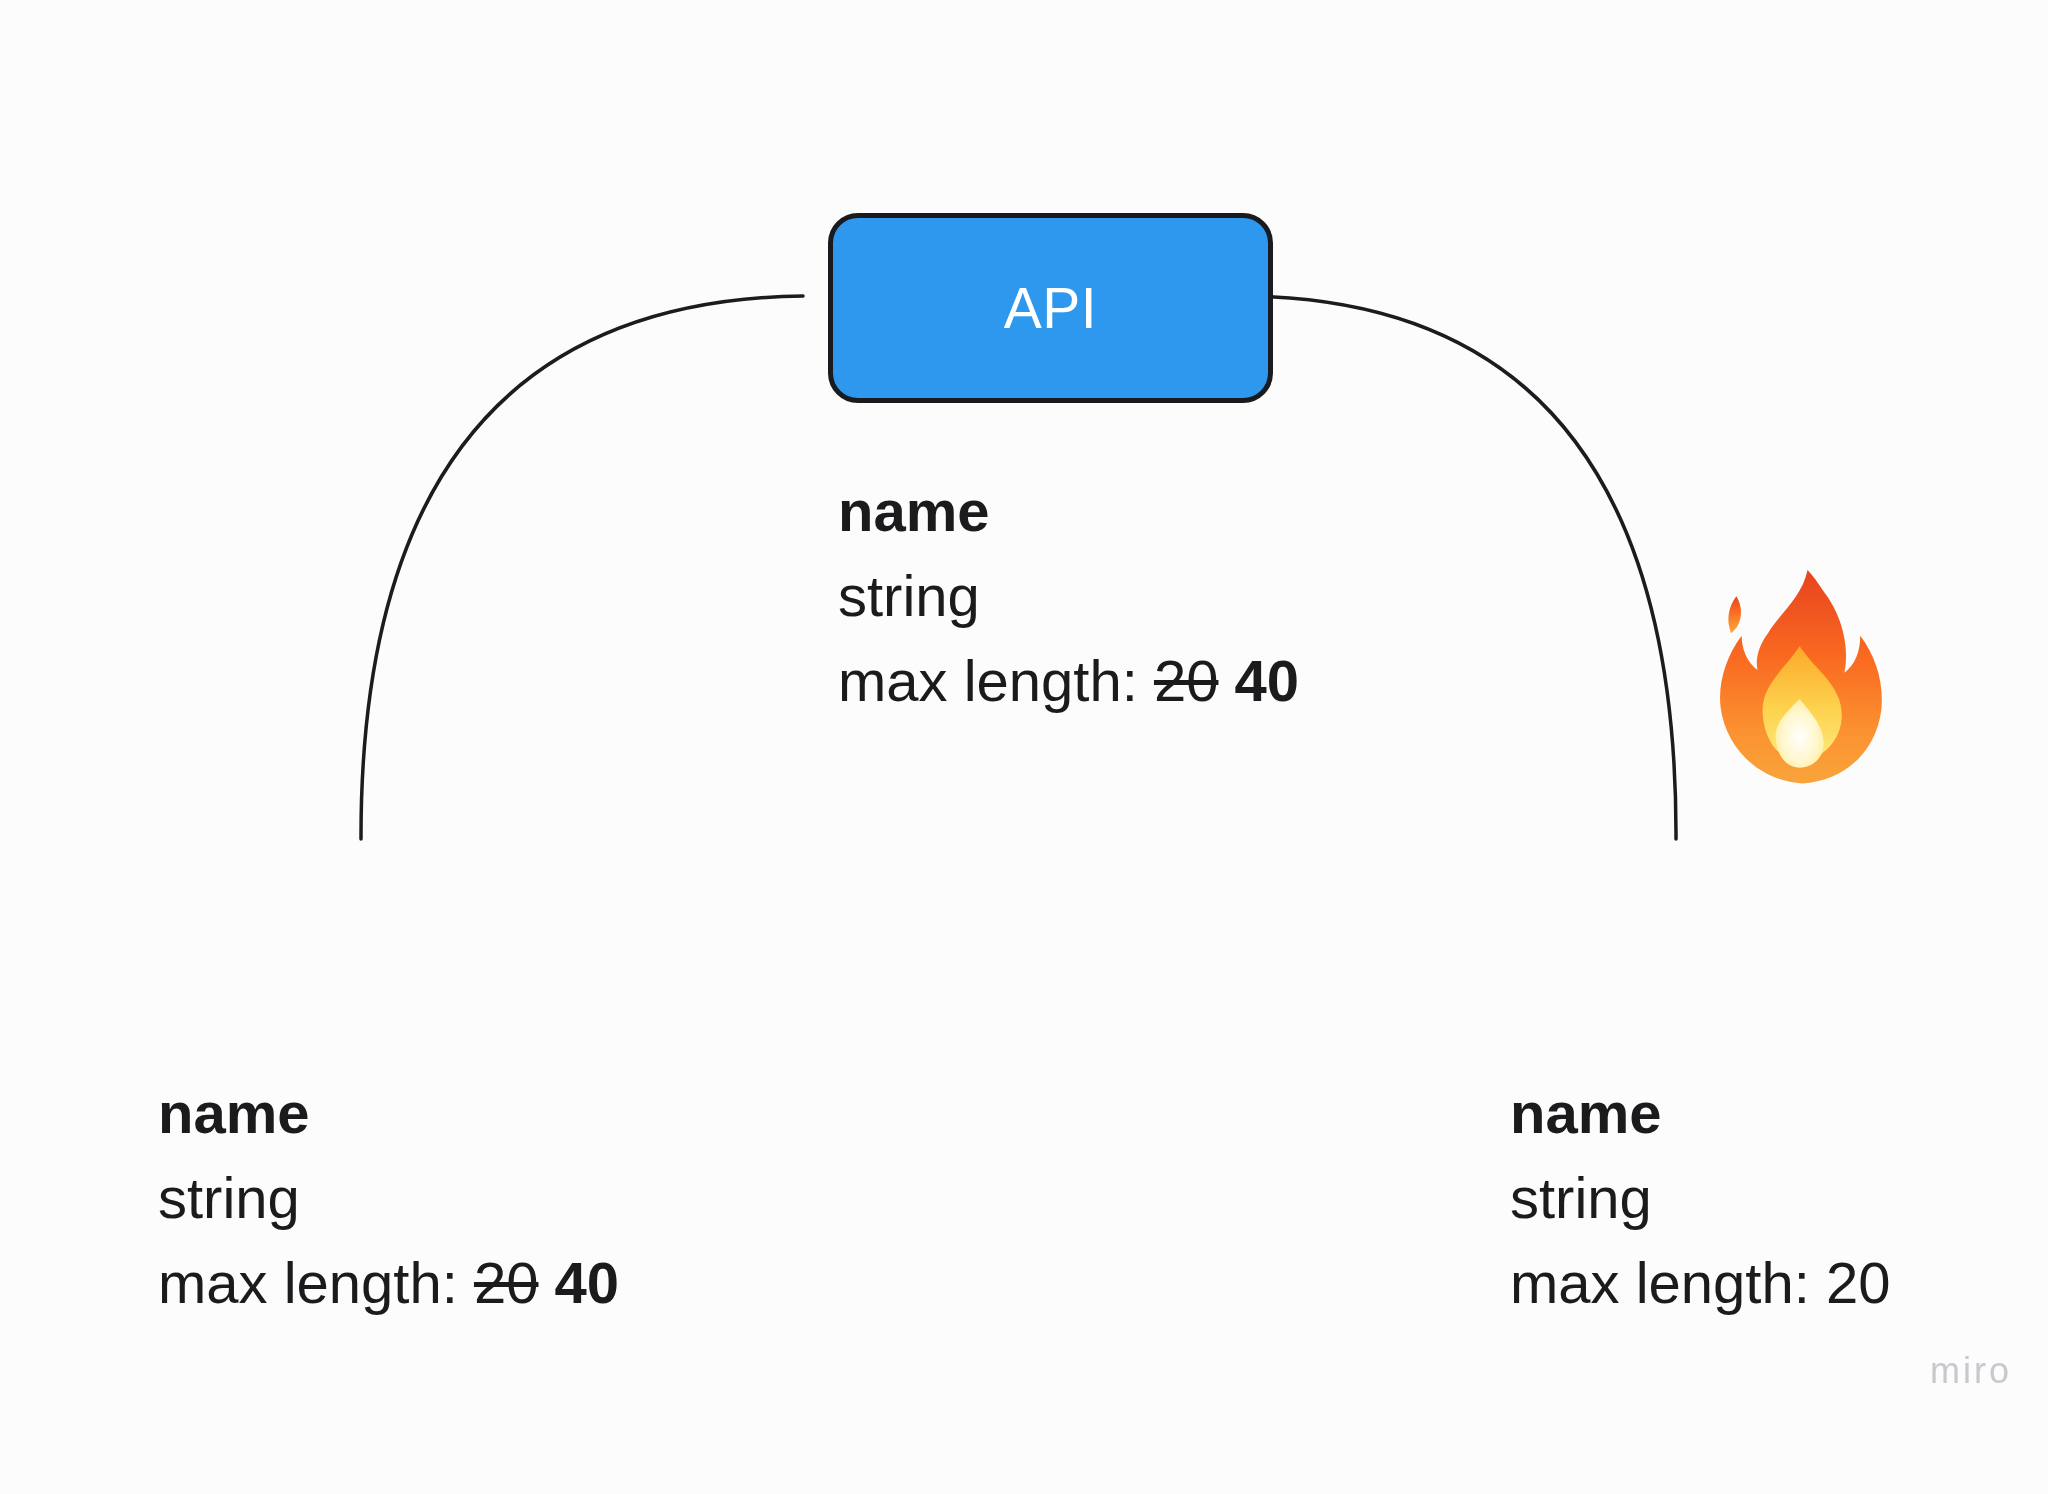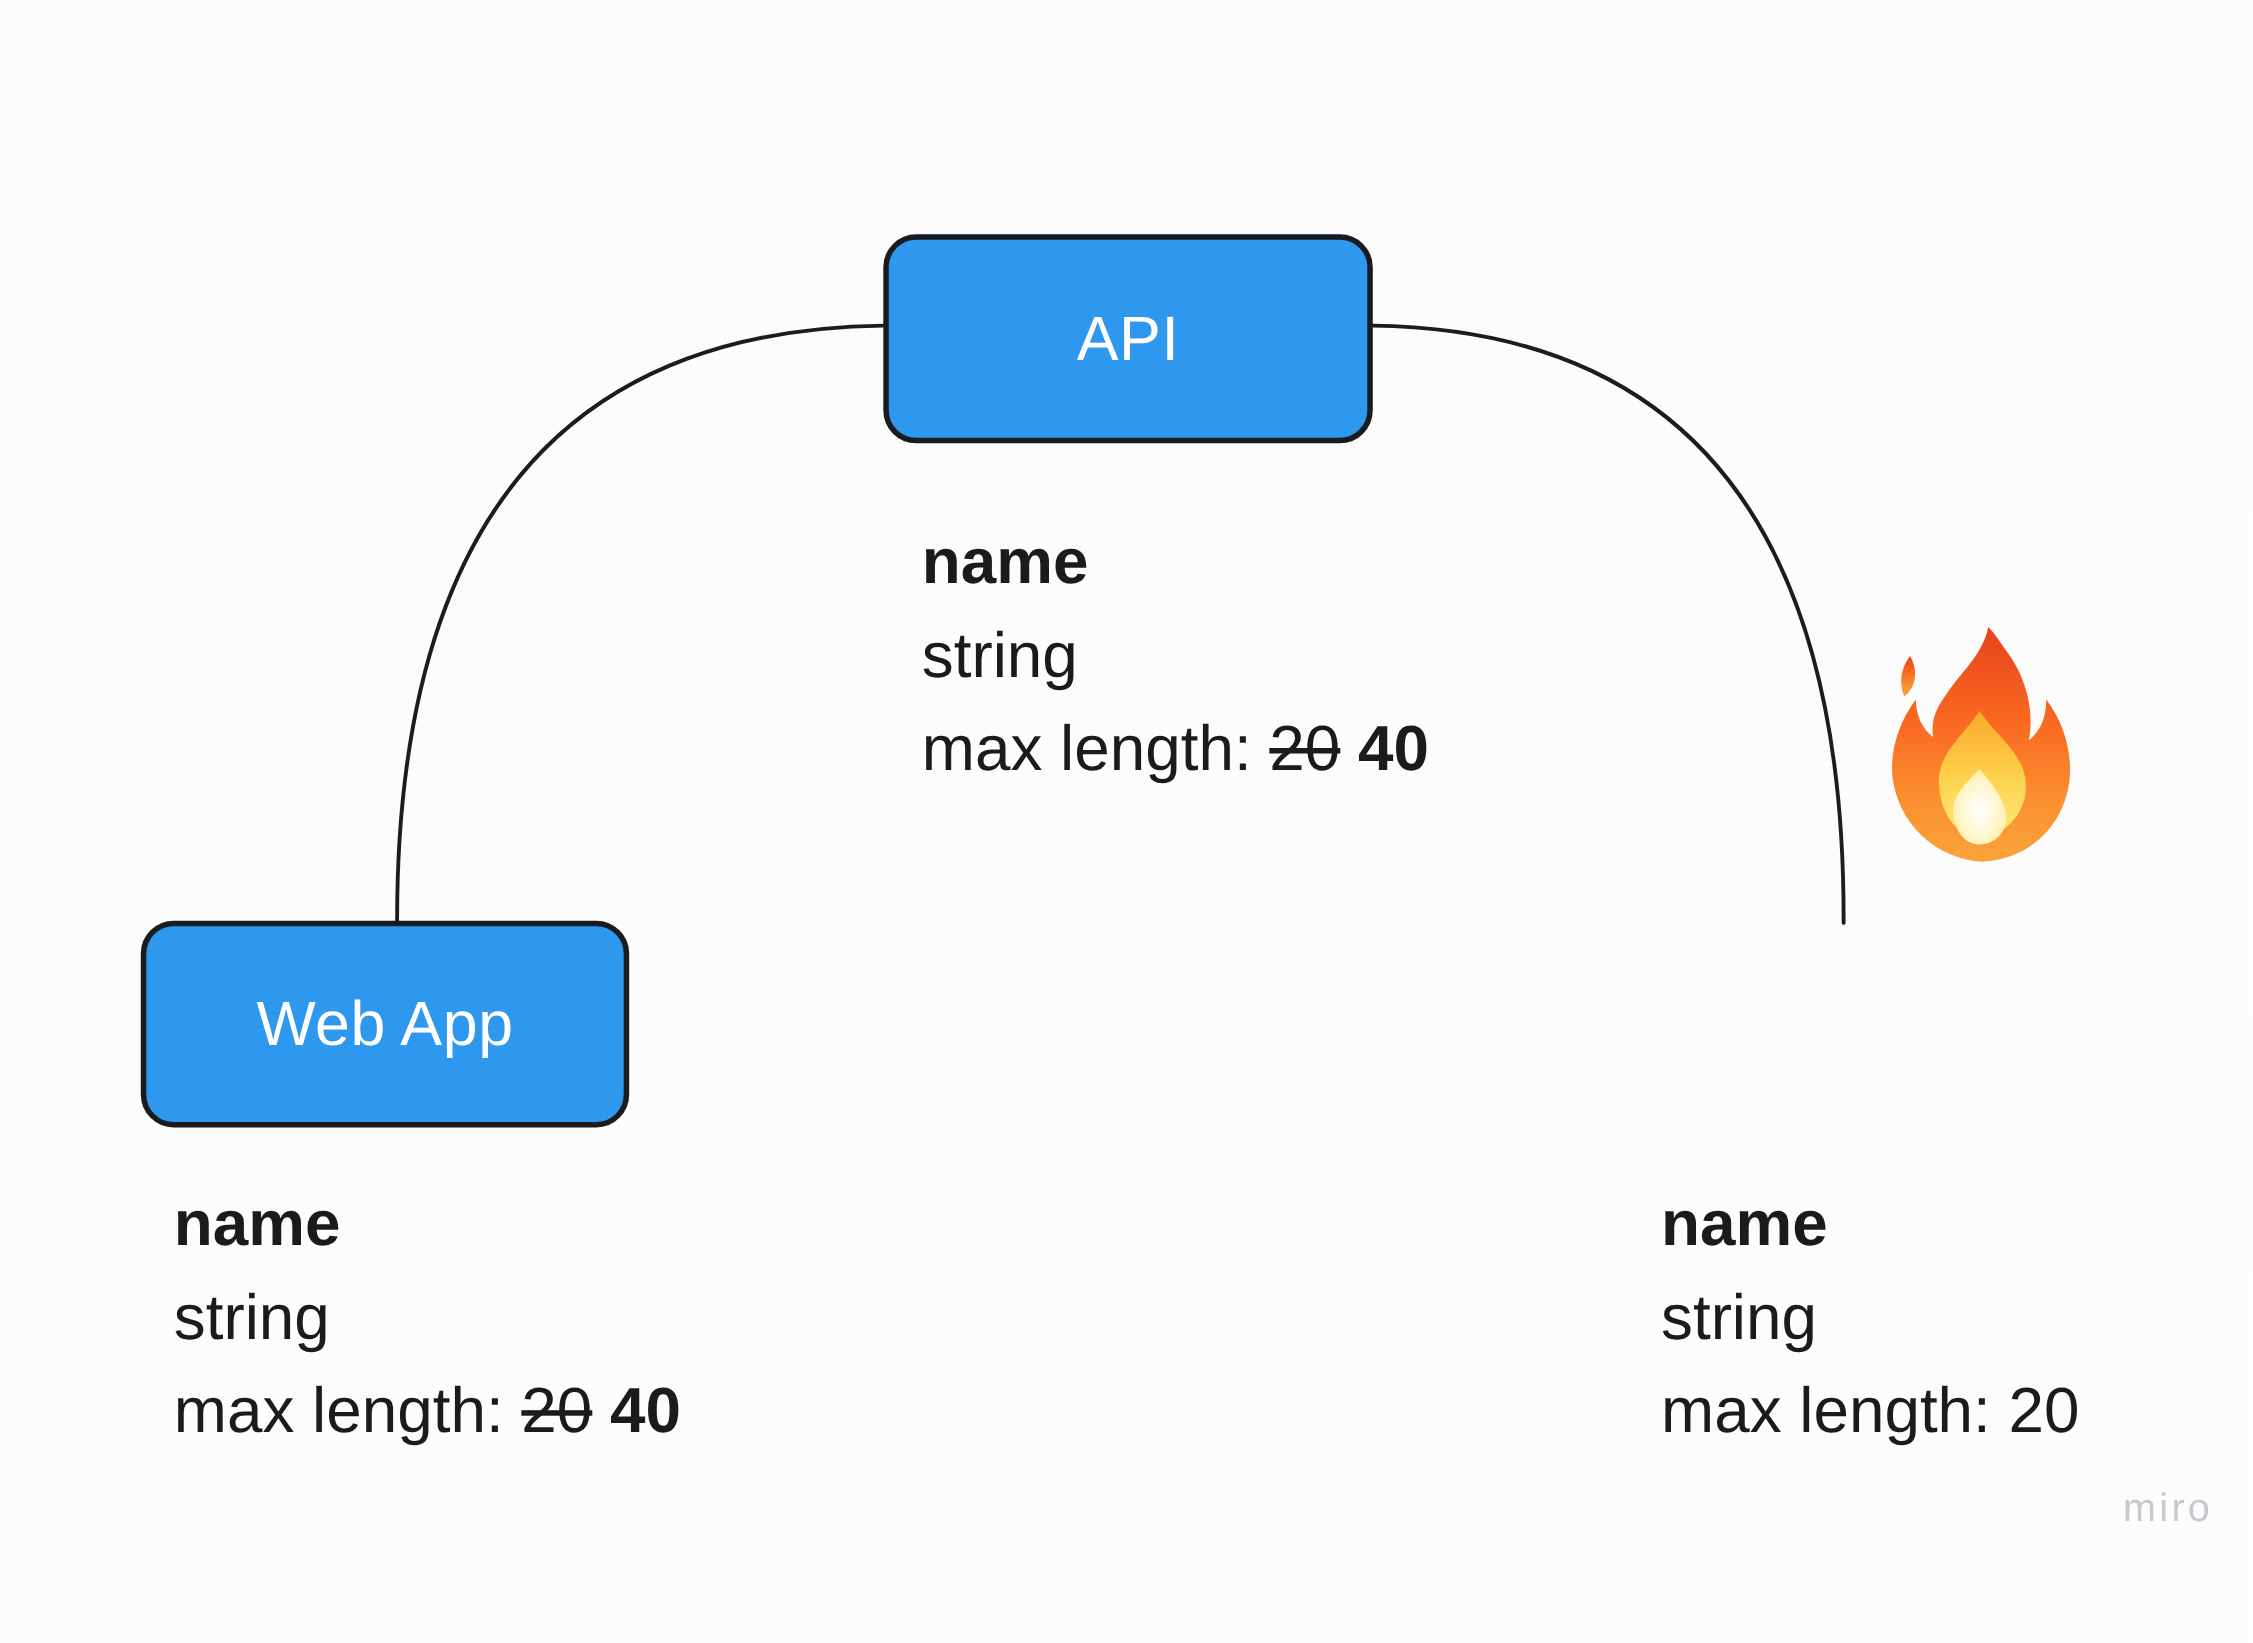--- a/index.html
+++ b/index.html
@@ -25,20 +25,21 @@
   }
   .node {
     position: absolute;
     display: flex;
     align-items: center;
     justify-content: center;
     background: var(--node-fill, #2E97EE);
     border: 5px solid var(--node-border, #1A1B1E);
     border-radius: 30px;
     box-sizing: border-box;
+    margin-left: 25px;
   }
   .node-label {
     color: var(--node-label, #FFFFFF);
     font-size: 57px;
     font-weight: 400;
     letter-spacing: 0.5px;
   }
   .specs {
     position: absolute;
     font-size: 58px;
@@ -72,23 +73,20 @@
 
   <svg class="connectors" viewBox="0 0 2048 1494">
     <path d="M 803 296 Q 360 302 361 839"></path>
     <path d="M 1248 296 Q 1678 302 1676 839"></path>
   </svg>
 
   <div class="node" style="left:803px; top:213px; width:445px; height:190px;">
     <span class="node-label">API</span>
   </div>
 
-  <div class="node" style="left:128px; top:837px; width:444px; height:188px;">
-    <span class="node-label">Web App</span>
-  </div>
 
 
   <div class="specs" style="left:838px; top:468px;">
     <div class="spec-field">name</div>
     <div>string</div>
     <div>
       <span>max length:</span>
       <span class="strike">20</span>
       <span class="bold">40</span>
     </div>

